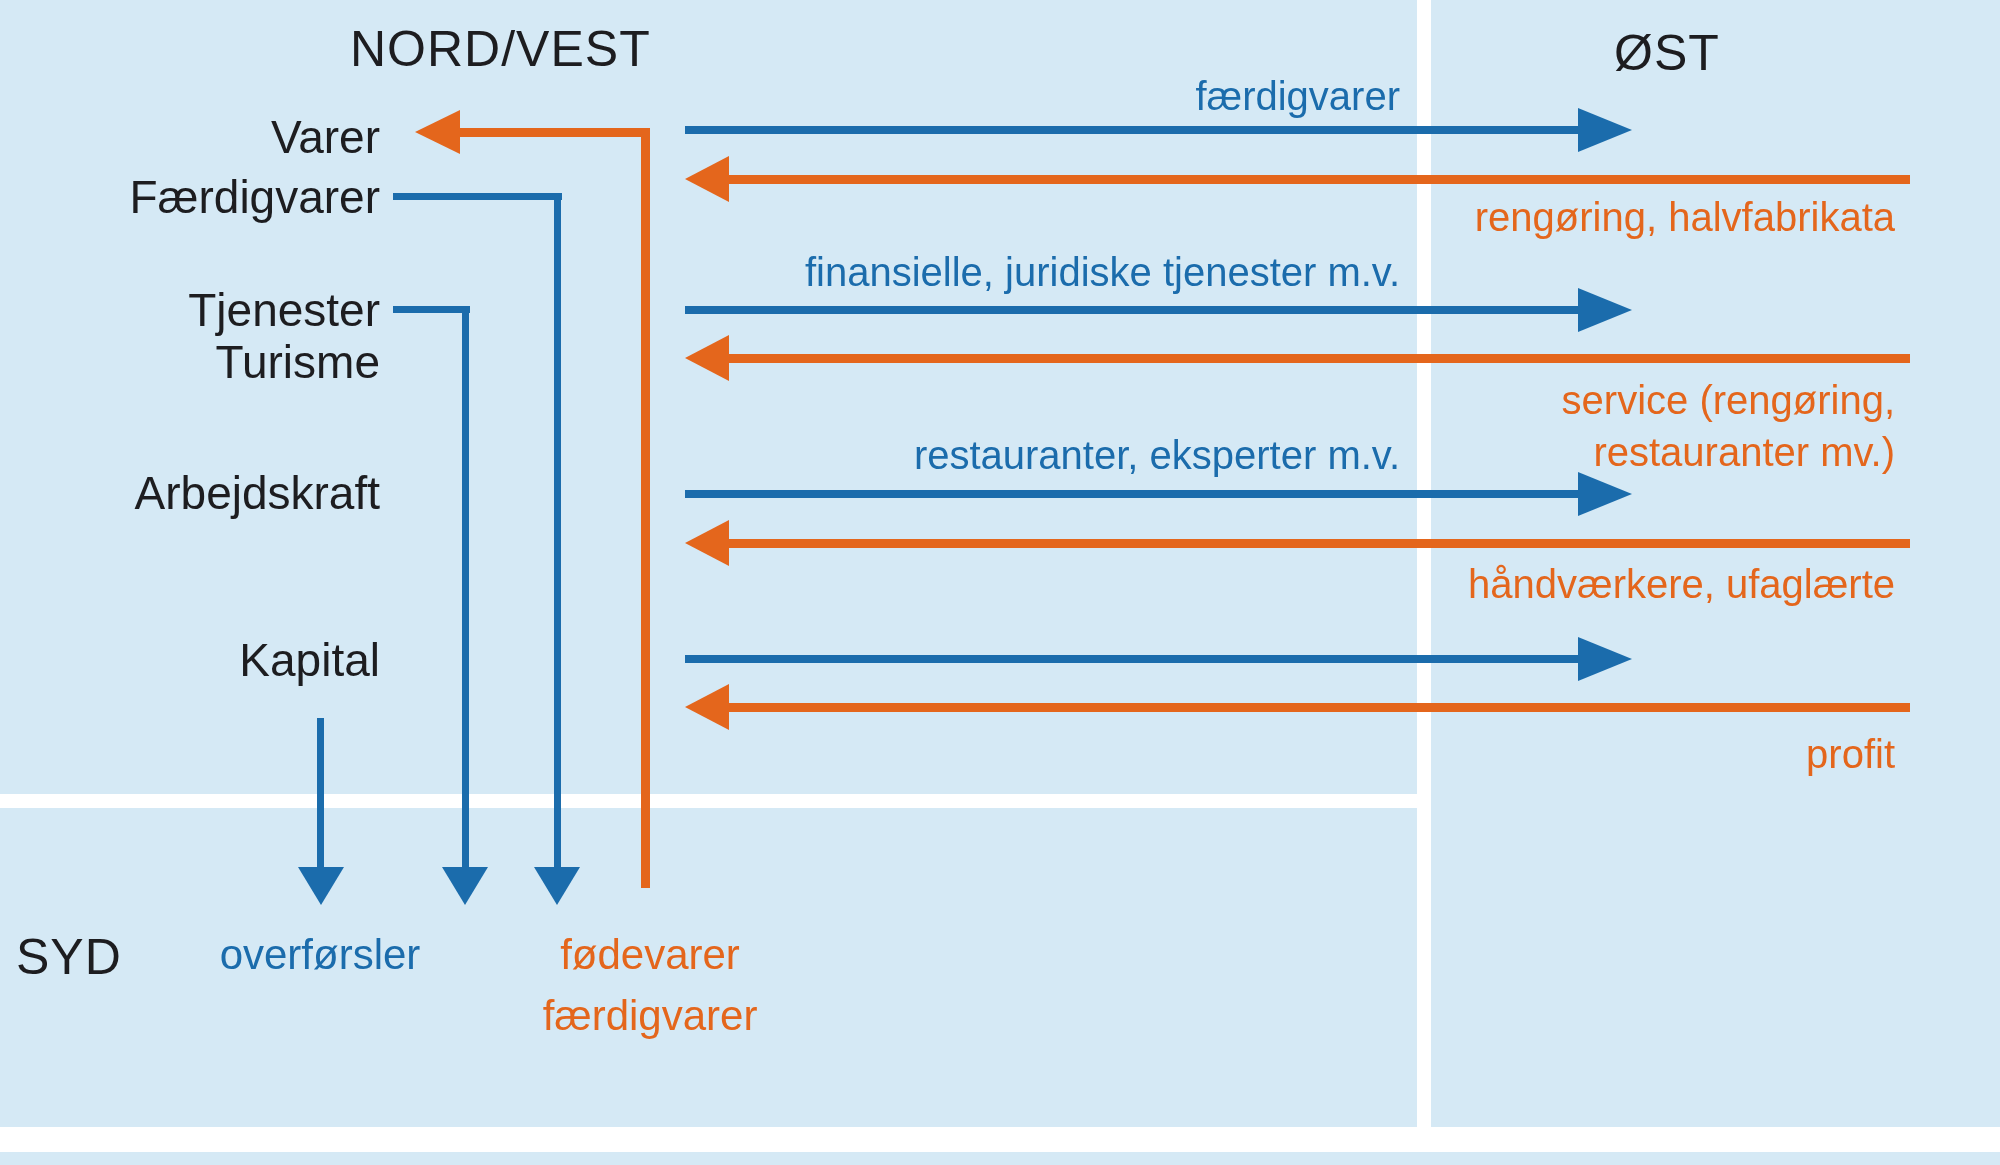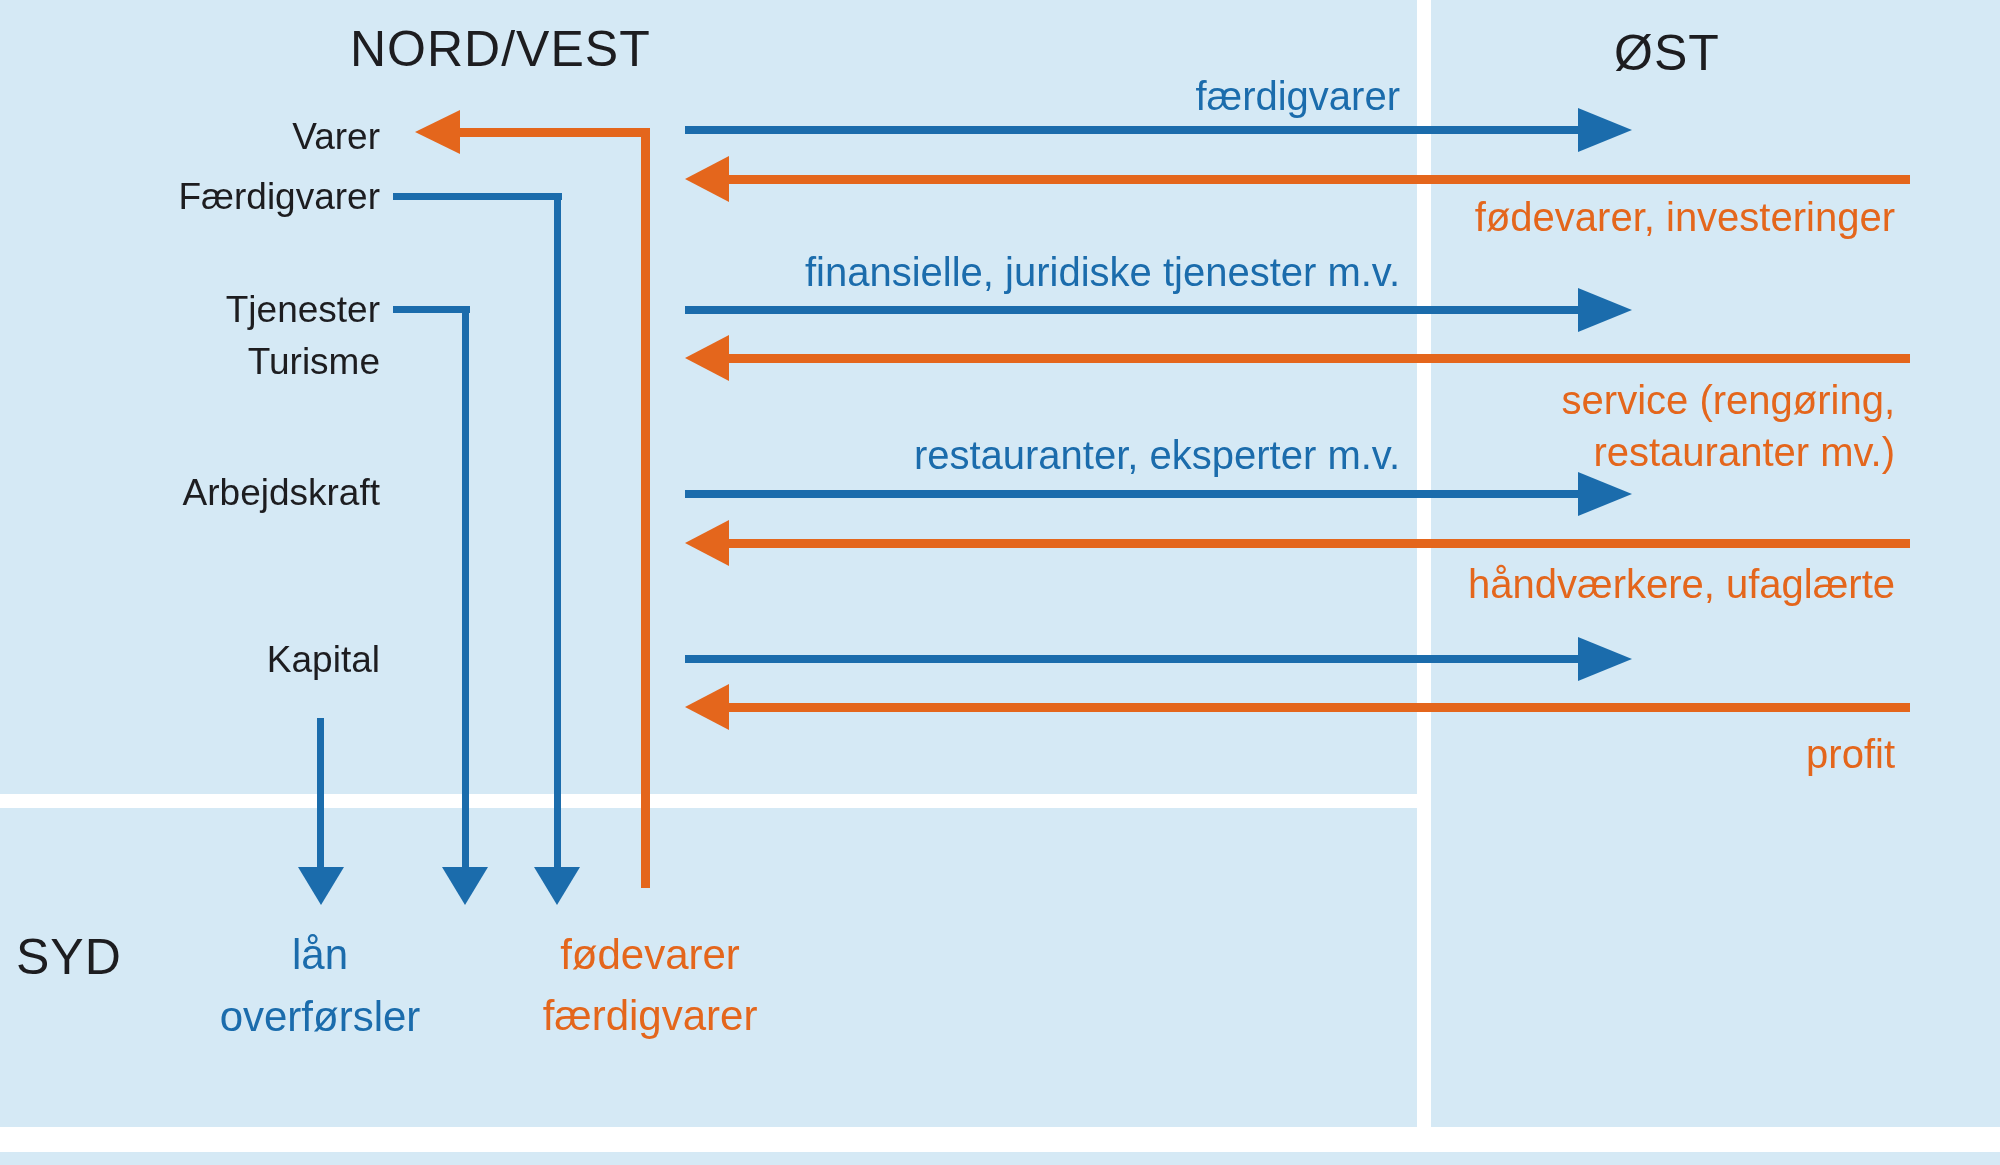--- a/index.html
+++ b/index.html
@@ -16,21 +16,21 @@
   .grid-h{left:0;top:794px;width:1417px;height:14px;}
   .grid-b{left:0;top:1127px;width:2000px;height:25px;}
 
   
   .heading{position:absolute;color:#1d1d20;font-size:50px;letter-spacing:1px;text-align:left;}
   .h-nordvest{left:350px;top:20px;width:400px;}
   .h-oest{left:1614px;top:24px;width:200px;}
   .h-syd{left:16px;top:928px;width:200px;}
 
   
-  .lbl-left{position:absolute;left:80px;width:300px;text-align:right;color:#1d1d20;font-size:37px;line-height:44px;}
+  .lbl-left{position:absolute;left:80px;width:300px;text-align:right;color:#1d1d20;font-size:46px;line-height:44px;}
   .l-varer{top:115px;}
   .l-faerdigvarer{top:175px;}
   .l-tjenester{top:288px;}
   .l-turisme{top:340px;}
   .l-arbejdskraft{top:471px;}
   .l-kapital{top:638px;}
 
   
   .lbl-blue{position:absolute;right:600px;color:#1b6cac;font-size:40px;line-height:48px;text-align:right;}
   .b1{top:72px;} .b2{top:248px;} .b3{top:431px;} .b4{top:589px;}
@@ -115,30 +115,29 @@
   <div class="hline-orange ho2"></div>
   <div class="head-left hlo3"></div>
   <div class="hline-orange ho3"></div>
   <div class="head-left hlo4"></div>
   <div class="hline-orange ho4"></div>
 
   <div class="lbl-blue b1">færdigvarer</div>
   <div class="lbl-blue b2">finansielle, juridiske tjenester m.v.</div>
   <div class="lbl-blue b3">restauranter, eksperter m.v.</div>
 
-  <div class="lbl-orange o1">fødevarer, investeringer</div>
+  <div class="lbl-orange o1">rengøring, halvfabrikata</div>
   <div class="lbl-orange o2">
     <div>service (rengøring,</div>
     <div>restauranter mv.)</div>
   </div>
   <div class="lbl-orange o3">håndværkere, ufaglærte</div>
   <div class="lbl-orange o4">profit</div>
 
   <div class="lbl-south-blue">
-    <div>lån</div>
     <div>overførsler</div>
   </div>
   <div class="lbl-south-orange">
     <div>fødevarer</div>
     <div>færdigvarer</div>
   </div>
 
 </div>
 
 </body></html>

